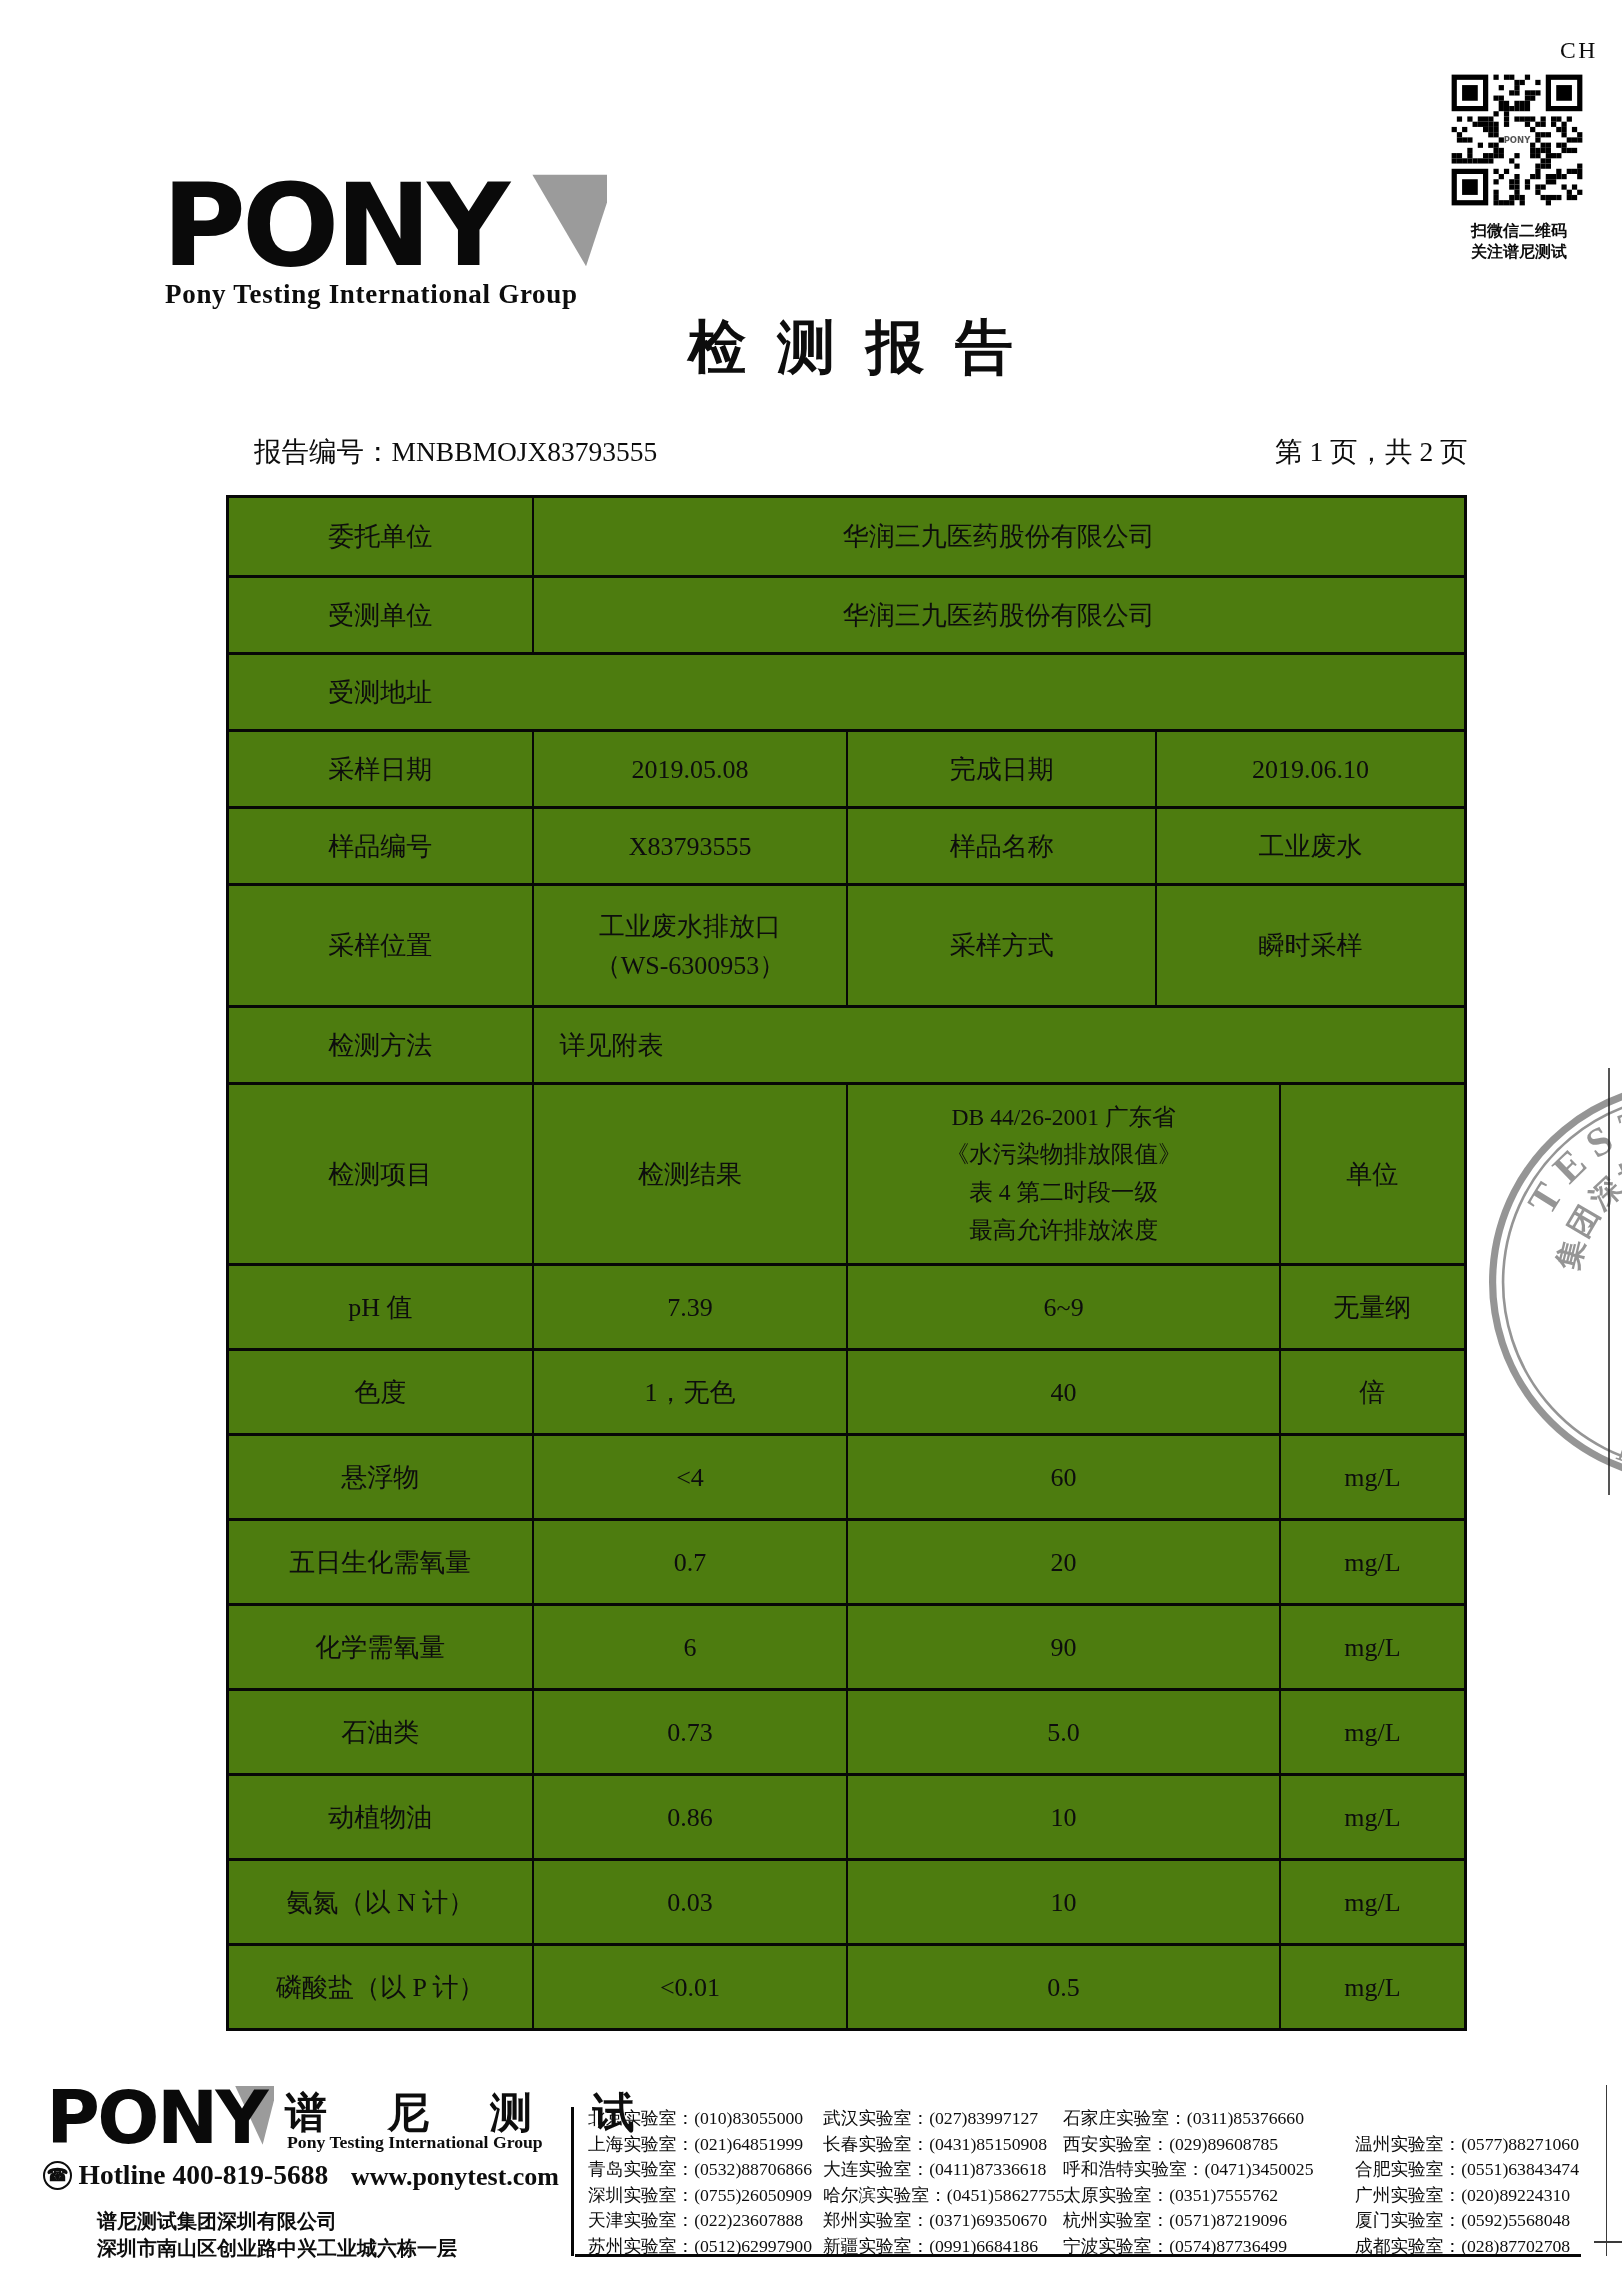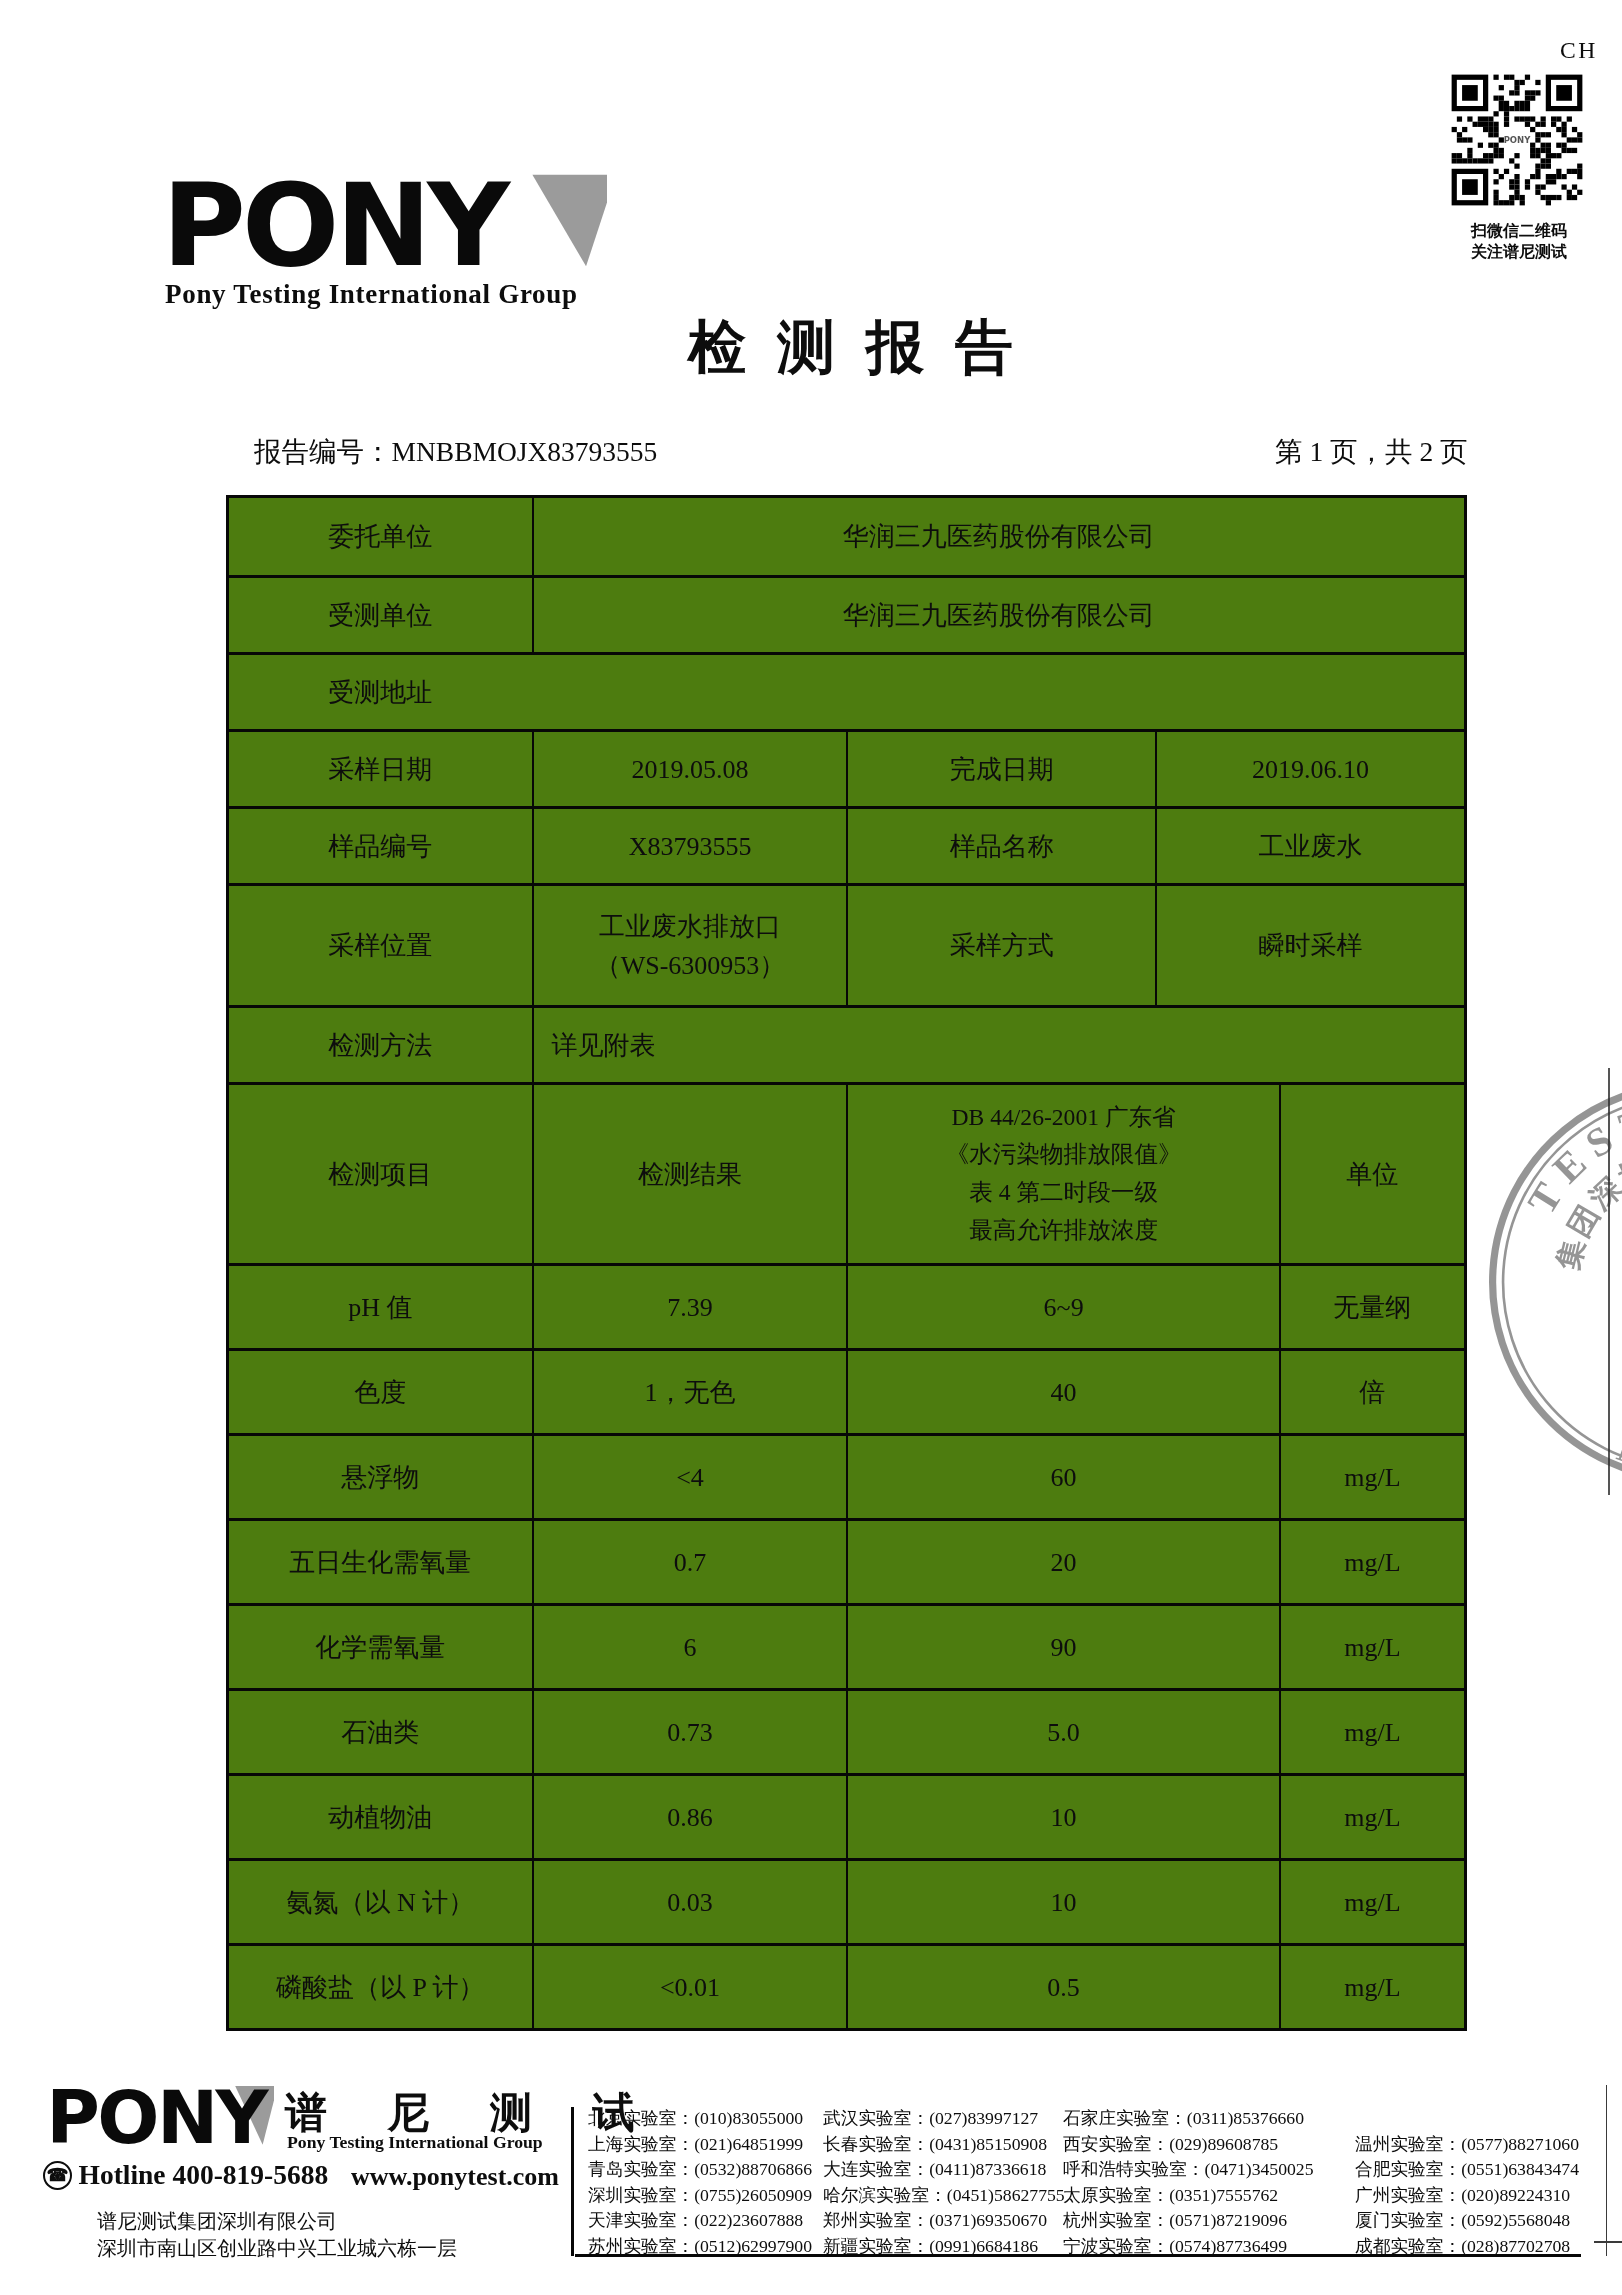--- a/index.html
+++ b/index.html
@@ -27,38 +27,38 @@
   .trow { display:flex; border-top:3.3px solid #070707; }
   .trow:first-child { border-top:none; }
   .cell { border-left:2px solid #070707; display:flex; align-items:center; justify-content:center;
           text-align:center; font-size:26px; line-height:1.5; padding:2.6px 6.5px; }
   .cell:first-child { border-left:none; }
   .w25  { width:24.5%; } .w75 { width:75.5%; }
   .q1 { width:24.5%; } .q2 { width:25.5%; } .q3 { width:25%; } .q4 { width:25%; }
   .r1 { width:24.5%; } .r2 { width:25.5%; } .r3 { width:35%; } .r4 { width:15%; }
   .h118 { height:77px; } .h186 { height:122px; } .h277 { height:181px; } .h115 { height:85px; }
   .preline { white-space:pre-line; }
-  .left-al { justify-content:flex-start; padding-left:18px; text-align:left; }
+  .left-al { justify-content:flex-start; padding-left:26px; text-align:left; }
   .std-cell { font-size:23.6px; line-height:1.6; }
 
   
   .stamp { position:absolute; left:1474px; top:1065px; }
   .edge-line { position:absolute; left:1608px; top:1068px; width:2px; height:427px; background:#2b2b2b; opacity:.8; }
   .crop-v { position:absolute; left:1606px; top:2085px; width:1.3px; height:171px; background:#3a3a3a; }
   .crop-h { position:absolute; left:1594px; top:2241px; width:29px; height:2px; background:#3a3a3a; }
 
   
   .f-logo { position:absolute; left:46px; top:2082px; }
   .f-logo-cn { position:absolute; left:285px; top:2085px; font-size:42px; font-weight:bold; letter-spacing:25px; white-space:nowrap; }
   .f-logo-sub { position:absolute; left:287px; top:2132px; font-size:17.7px; font-weight:bold; }
   .f-hotline { position:absolute; left:43px; top:2159px; display:flex; align-items:center; font-size:27.5px; font-weight:bold; white-space:nowrap; }
   .f-hotline .ph { display:inline-flex; align-items:center; justify-content:center;
      width:29px; height:29px; border:2px solid #0d0d0d; border-radius:50%; font-size:17.7px; margin-right:6.5px; }
   .f-site { position:absolute; left:351px; top:2162px; font-size:26px; font-weight:bold; }
-  .f-company { position:absolute; left:97px; top:2208px; font-size:20px; font-weight:normal; line-height:1.35; }
+  .f-company { position:absolute; left:97px; top:2208px; font-size:20px; font-weight:bold; line-height:1.35; }
   .f-divider { position:absolute; left:571px; top:2107px; width:2.6px; height:149px; background:#070707; }
   .f-rule { position:absolute; left:575px; top:2254px; width:1006px; height:3.3px; background:#070707; }
   .labs { position:absolute; top:2106px; font-size:17.7px; line-height:25.5px; white-space:nowrap; }
   .labs.c1 { left:588px; } .labs.c2 { left:823px; } .labs.c3 { left:1063px; } .labs.c4 { left:1355px; }
   .labs.c4 .lab-item:first-child { margin-top:25.5px; }
 </style>
 </head>
 <body>
 
 <div class="page">

